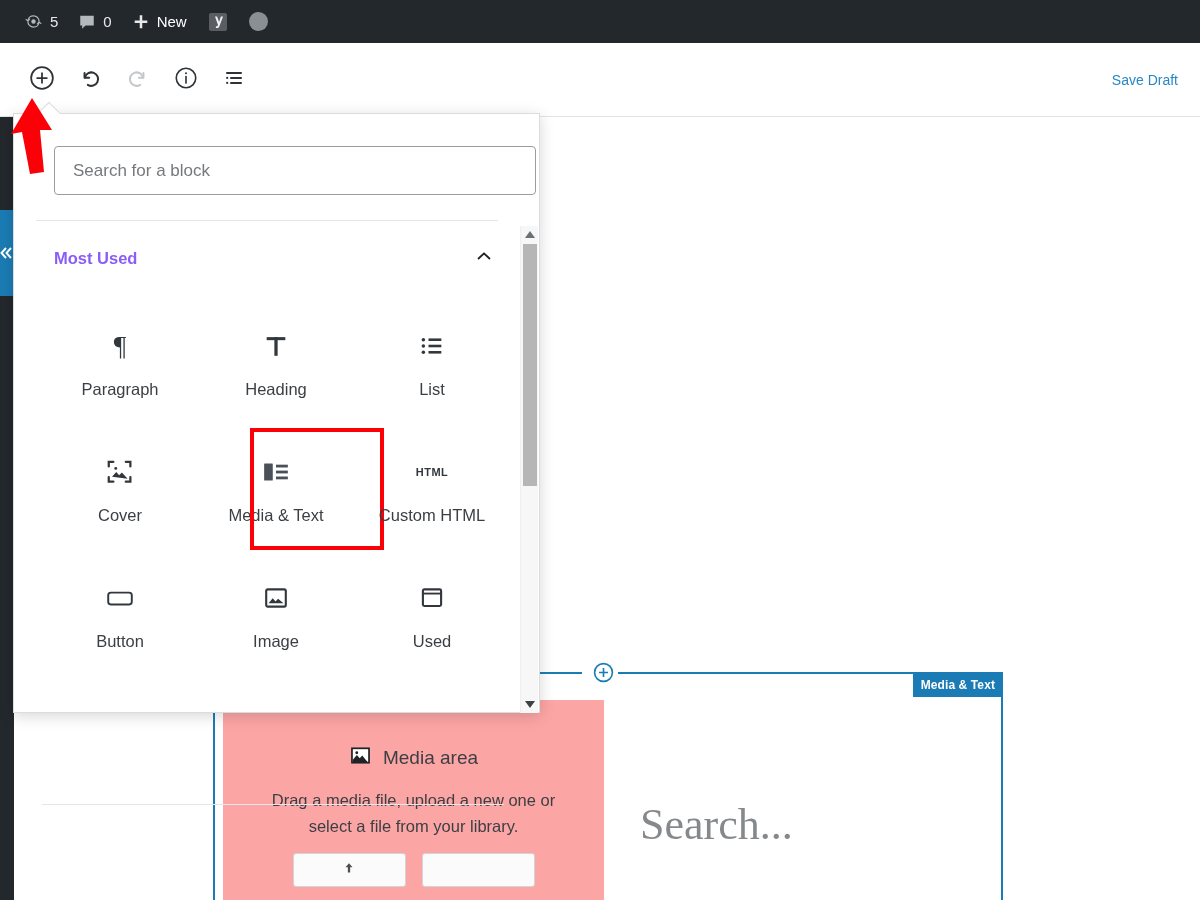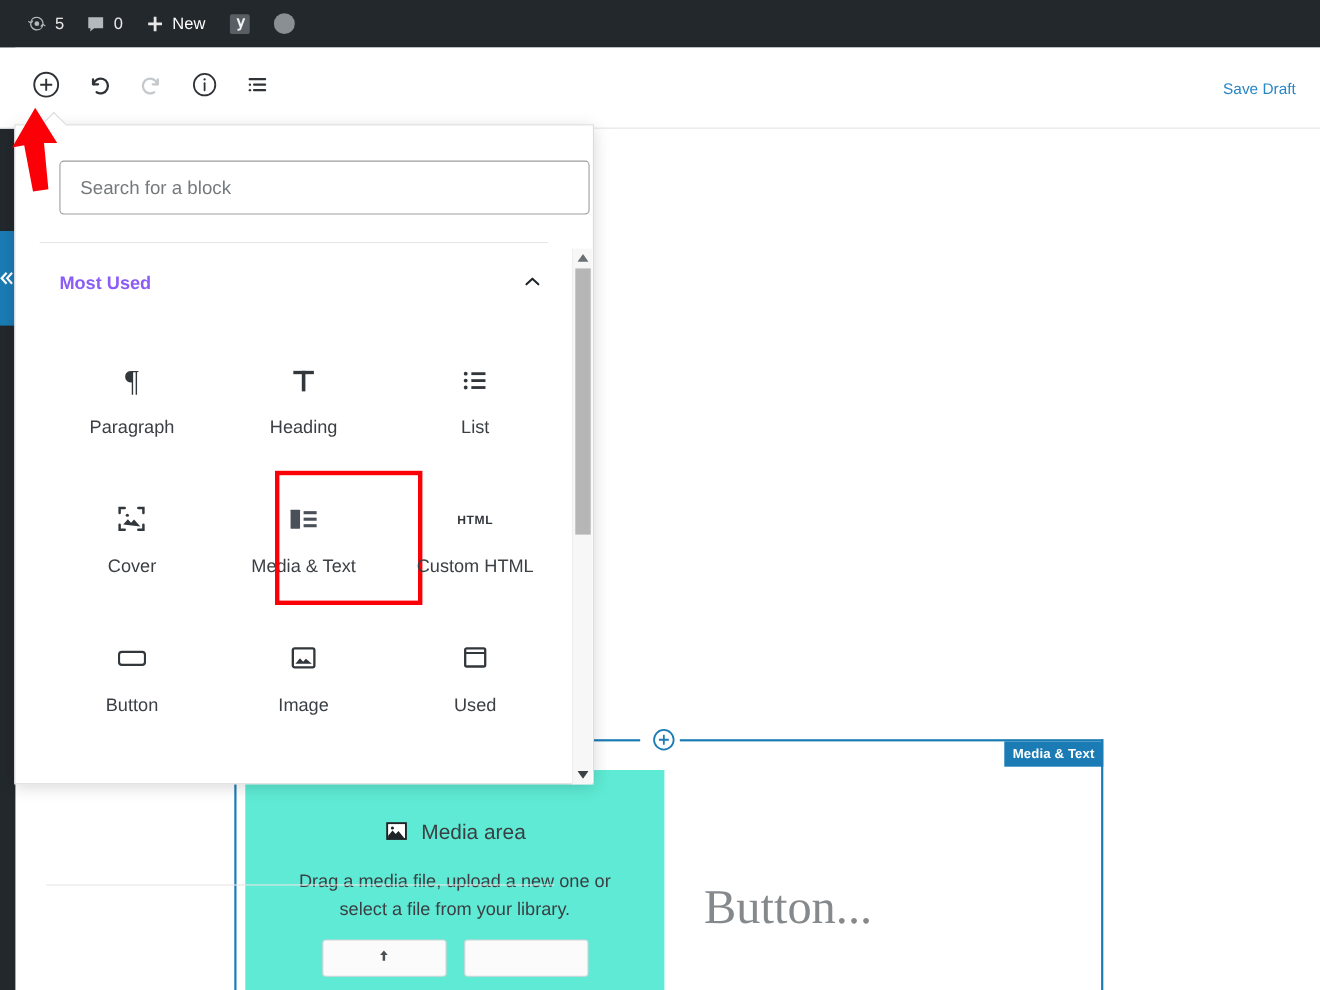--- a/index.html
+++ b/index.html
@@ -78,21 +78,21 @@
     position: absolute; left: 592px; top: 661px; width: 23px; height: 23px;
     z-index: 6; color: #1b7cb5;
   }
   .mt-leftline {
     position:absolute; left:500px; top:672px; width:82px; height:2px; background:#1b7cb5; z-index:3;
   }
 
   
   .mediaarea {
     position: absolute; left: 223px; top: 700px; width: 381px; height: 200px;
-    background: #5eead4; z-index: 2; text-align:center; color:#3c3f41;
+    background: #fca5a5; z-index: 2; text-align:center; color:#3c3f41;
   }
   .ma-accent { position:absolute; left:213px; top:700px; width:2px; height:200px; background:#1b7cb5; z-index:3;}
   .ma-head { display:flex; align-items:center; justify-content:center; gap:11px; padding-top:44px; }
   .ma-head-text { font-size: 19px; color: #3b3f43; }
   .ma-desc { margin: 17px 28px 0 28px; font-size: 16.5px; line-height: 1.55; color: #3b3f43; }
   .ma-btns { display:flex; gap:16px; justify-content:center; margin-top:14px; }
   .ma-btn {
     width: 113px; height: 34px; border: 1px solid #d2d4d6; background: #fbfbfb; border-radius: 3px;
     display:flex; align-items:center; justify-content:center;
   }
@@ -267,21 +267,21 @@
     <span>
       <svg width="23" height="23" viewBox="0 0 24 24" fill="none" stroke="#1b7cb5" stroke-width="1.7">
         <circle cx="12" cy="12" r="9.3"></circle>
         <path d="M12 7.3v9.4M7.3 12h9.4"></path>
       </svg>
     </span>
   </div>
 
   <div class="mtblock">
     <div class="mt-badge">Media &amp; Text</div>
-    <div class="mt-content">Button...</div>
+    <div class="mt-content">Search...</div>
   </div>
 
   <div class="ma-accent"></div>
   <div class="mediaarea">
     <div class="ma-head">
       <span>
         <svg width="23" height="23" viewBox="0 0 24 24">
           <rect x="2.2" y="3.6" width="19.6" height="16.8" fill="#1f2326"></rect>
           <rect x="4" y="5.4" width="16" height="13.2" fill="#ffffff"></rect>
           <path d="M4 16.4l4.2-5 3 3.4 2.6-2.8 6.2 7.6H4z" fill="#1f2326"></path>

